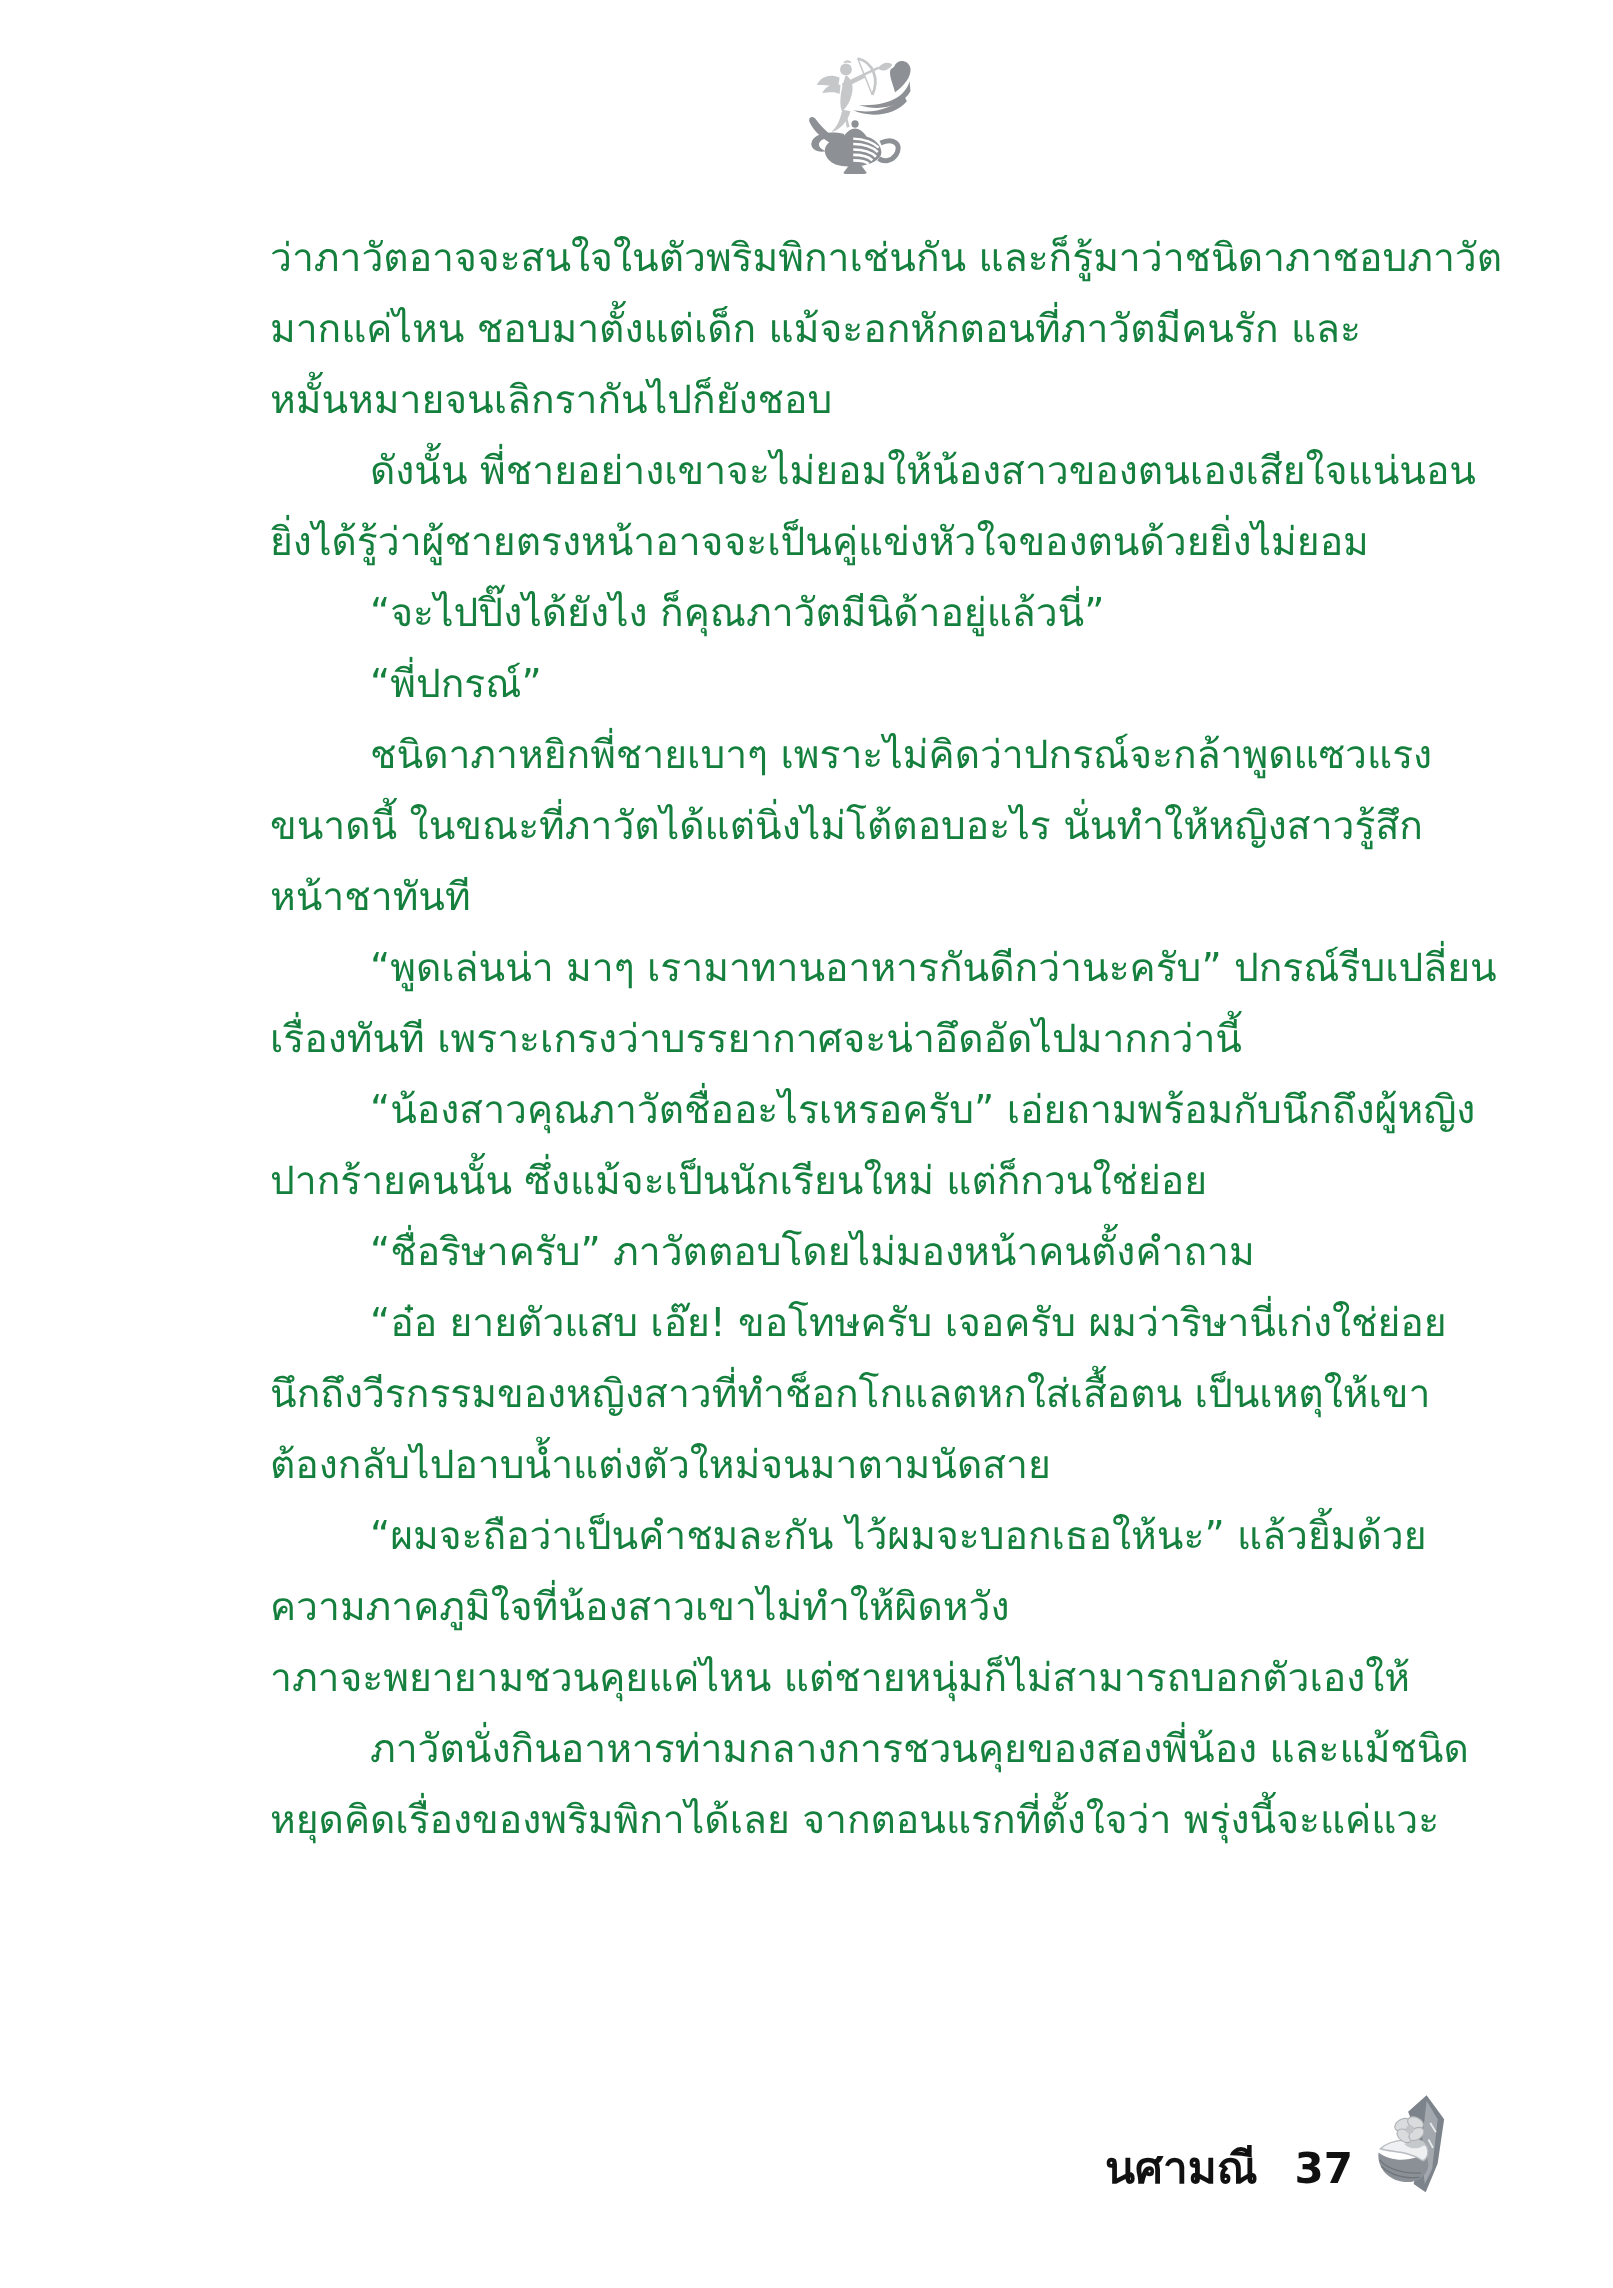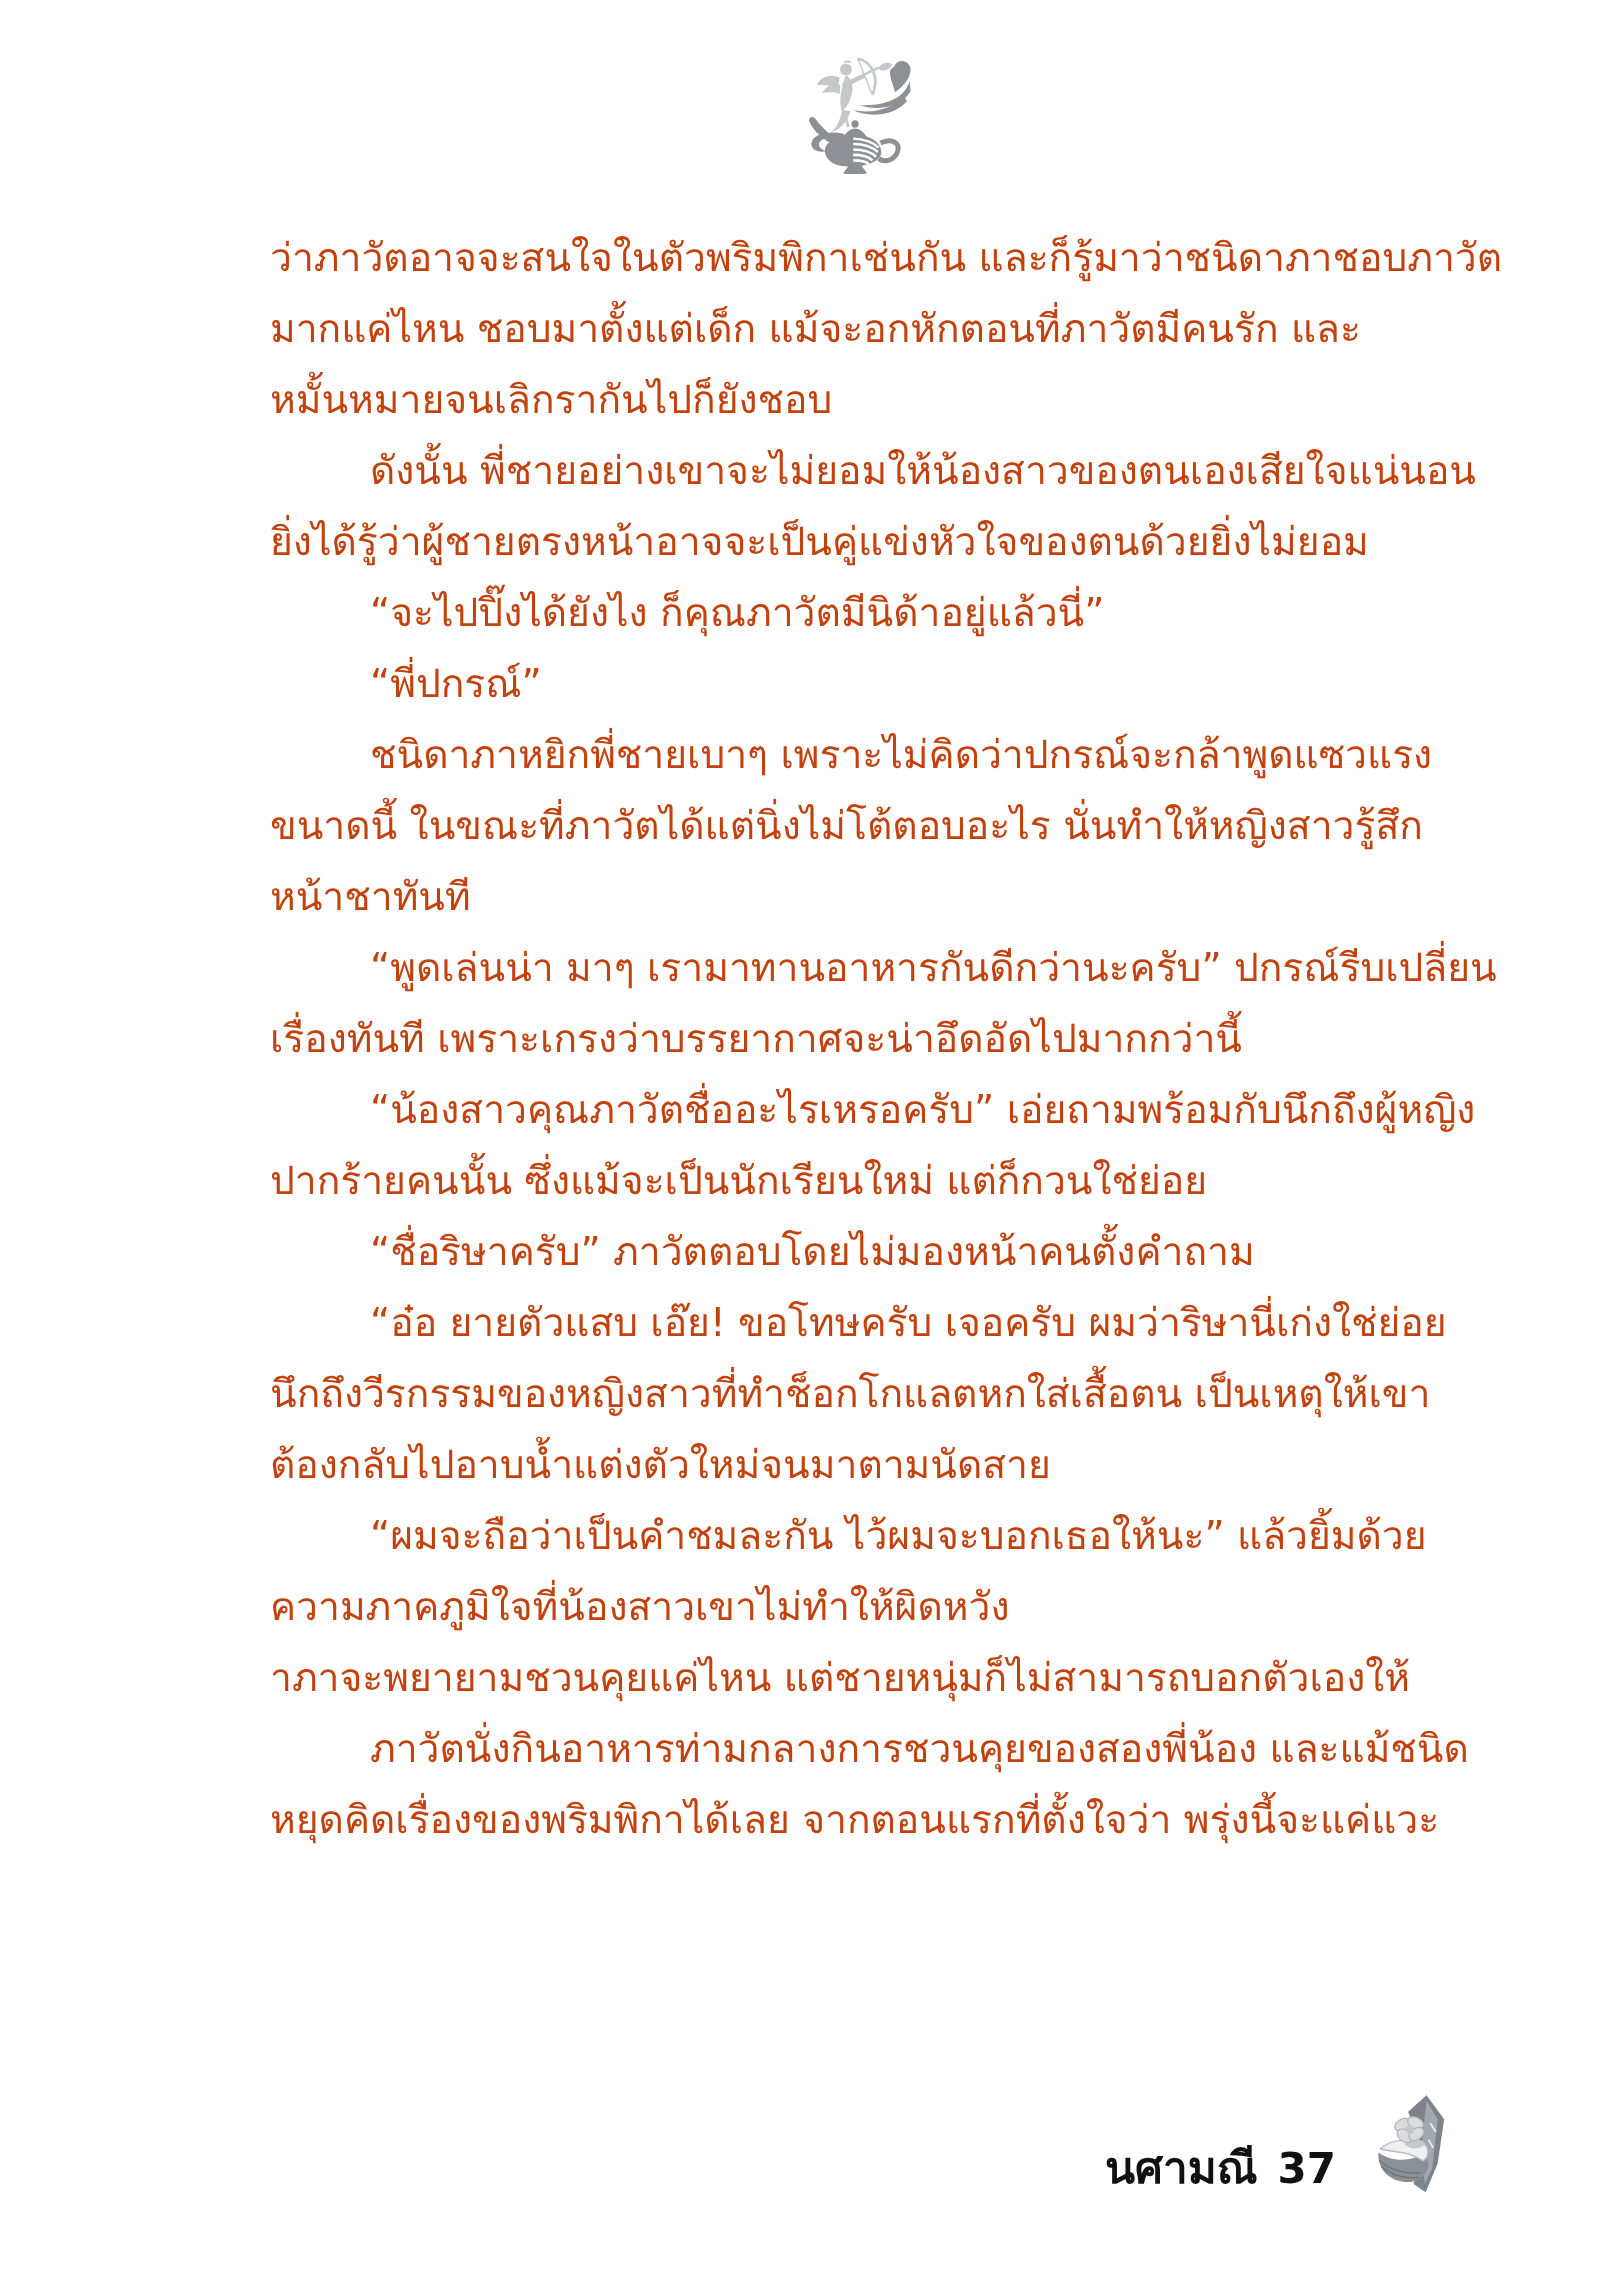--- a/index.html
+++ b/index.html
@@ -16,37 +16,37 @@
     left: 805px;
     top: 54px;
     width: 111px;
     height: 120px;
   }
   #text-block {
     position: absolute;
     left: 270px;
     top: 222px;
     width: 1191px;
-    color: #c2410c;
+    color: #15803d;
   }
   .line {
     height: 71px;
     line-height: 71px;
     font-size: 39px;
     white-space: nowrap;
     font-family: "DejaVu Sans", sans-serif;
   }
   .line.indent { padding-left: 100px; }
   #footer {
     position: absolute;
     left: 1105px;
     top: 2132px;
     display: flex;
     align-items: baseline;
-    gap: 20px;
+    gap: 37px;
     color: #111111;
     font-weight: bold;
     font-family: "DejaVu Sans", sans-serif;
   }
   #footer .title { font-size: 44px; }
   #footer .pagenum { font-size: 42px; }
   .pub-logo {
     position: absolute;
     left: 1373px;
     top: 2095px;

